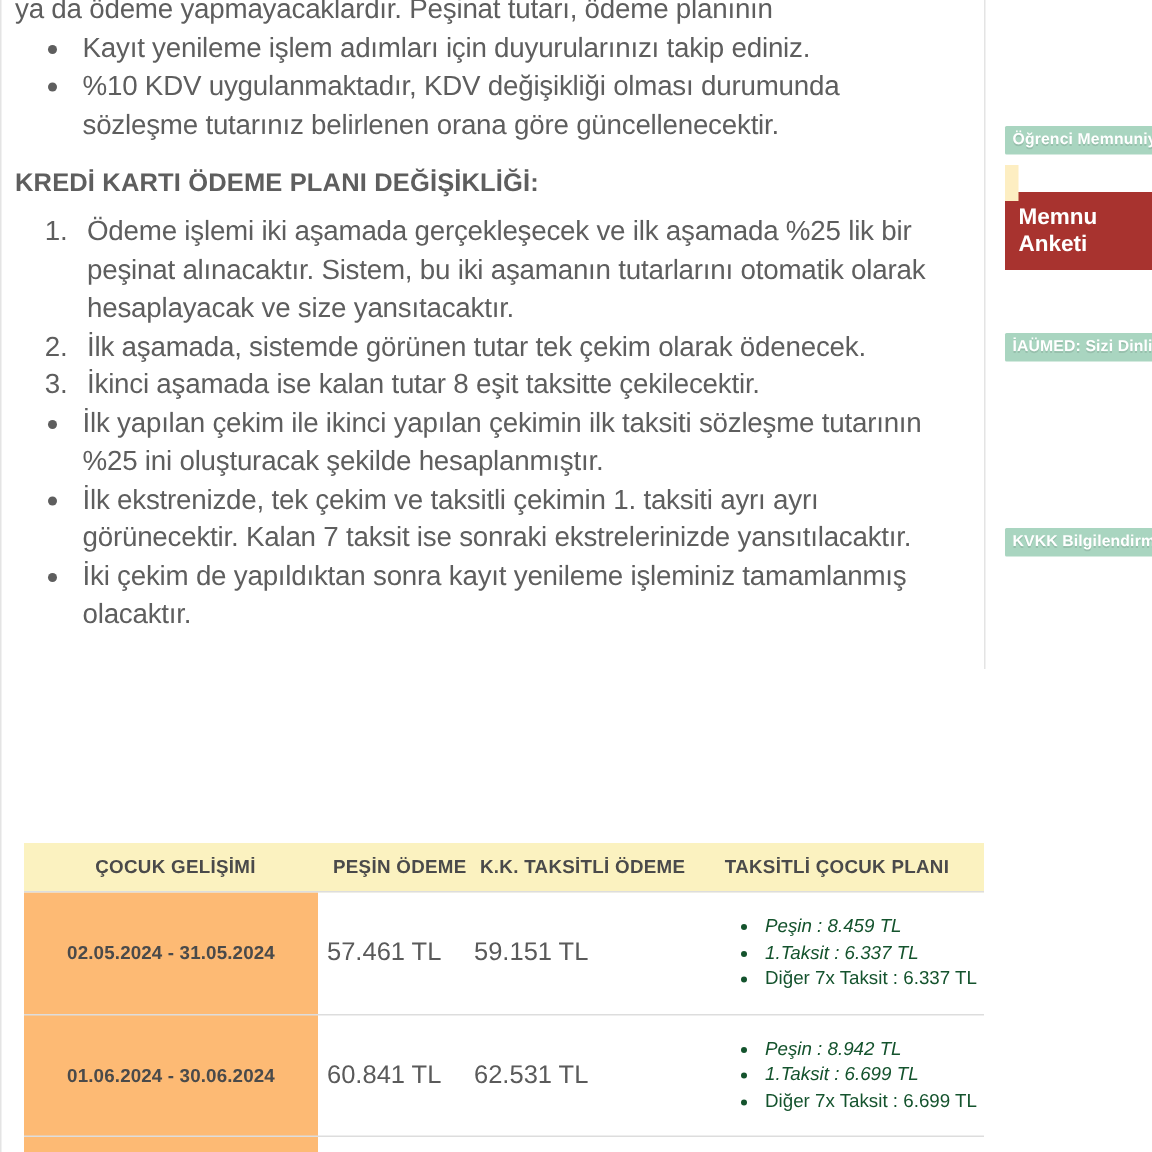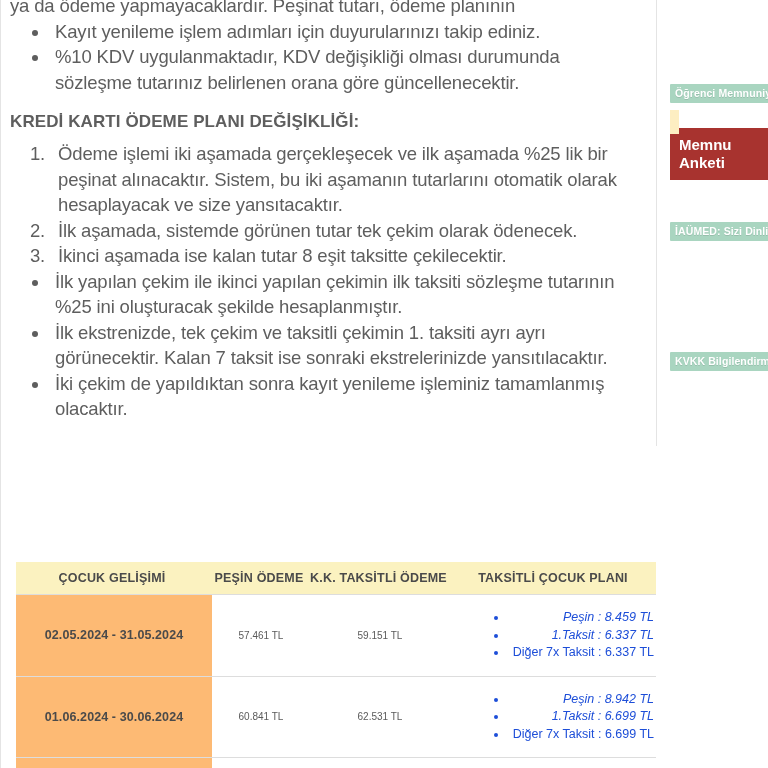--- a/index.html
+++ b/index.html
@@ -74,57 +74,55 @@
     table-layout: fixed;
     font-size: 12.5px;
     color: #555;
   }
   table.fee th {
     background: #fbf2c0;
     color: #4a4a4a;
     font-size: 12.5px;
     font-weight: bold;
     letter-spacing: 0.2px;
-    padding: 9px 4px 9px 0;
+    padding: 9px 4px 9px 10px;
     border: none;
     text-align: center;
     white-space: nowrap;
   }
   table.fee td {
     border-top: 1px solid #dddddd;
     border-bottom: 1px solid #dddddd;
     padding: 14px 6px;
     vertical-align: middle;
     background: #ffffff;
   }
   table.fee td.period {
     background: #fdba74;
     font-weight: bold;
     font-size: 12.5px;
     color: #4a4a4a;
     text-align: center;
     letter-spacing: 0.1px;
   }
   table.fee td.money {
-    text-align: center;
-    font-size: 10px;
+    font-size: 17px;
     color: #5a5a5a;
   }
   table.fee td.plan { padding-left: 44px; }
   table.fee td.plan ul {
     margin: 0;
     padding-left: 14px;
     list-style: disc;
   }
   table.fee td.plan li {
     font-size: 12.5px;
     line-height: 17.5px;
-    color: #1d4ed8;
+    color: #14532d;
     padding-left: 2px;
-    text-align: right;
   }
   table.fee td.plan li.ital { font-style: italic; }
   col.c1 { width: 196px; }
   col.c2 { width: 98px; }
   col.c3 { width: 140px; }
   col.c4 { width: 210px; }
 
   
   #sidebar {
     position: absolute;

